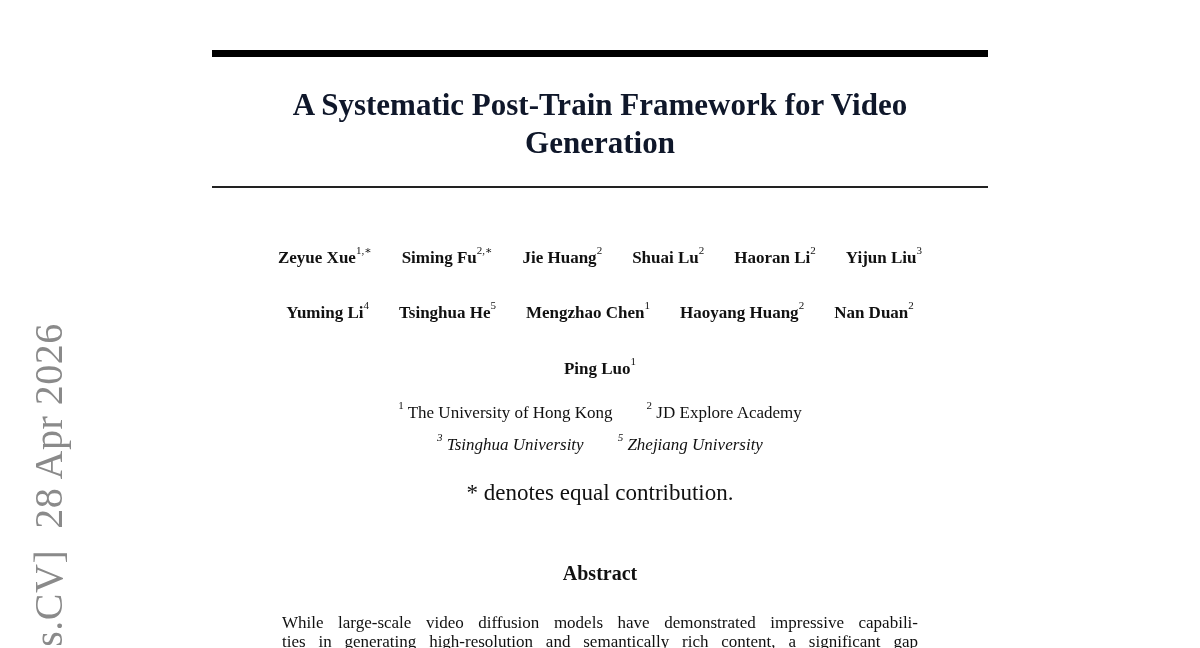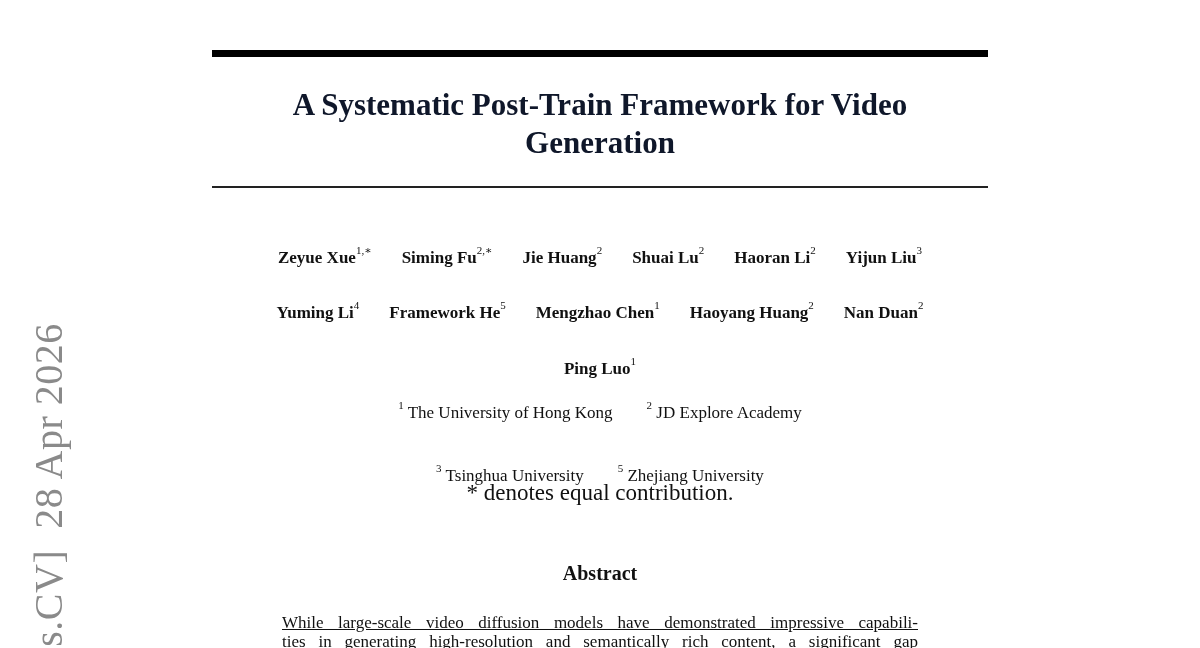--- a/index.html
+++ b/index.html
@@ -99,21 +99,21 @@
       display: flex;
       justify-content: center;
       font-size: 17px;
       line-height: 22px;
       white-space: nowrap;
     }
     .affil-row .affil {
       margin: 0 17px;
     }
     .affil1 { top: 396px; }
-    .affil2 { top: 459px; }
+    .affil2 { top: 428px; font-style: italic; }
     .note {
       position: absolute;
       left: 0;
       top: 482px;
       width: 776px;
       text-align: center;
       font-size: 23px;
       line-height: 22px;
     }
     .abstract-heading {
@@ -133,21 +133,20 @@
       width: 636px;
       font-size: 17px;
       line-height: 19px;
       text-align: justify;
       color: #111;
     }
     .abstract-line {
       display: block;
       white-space: nowrap;
       text-align-last: justify;
-      text-decoration: underline;
     }
   </style>
 </head>
 <body>
 
 <div class="arxiv-stamp">
   <div class="arxiv-stamp-text">cs.CV]  28 Apr 2026</div>
 </div>
 
 <div class="page">
@@ -164,21 +163,21 @@
     <span class="author"><span>Zeyue Xue</span><sup>1,∗</sup></span>
     <span class="author"><span>Siming Fu</span><sup>2,∗</sup></span>
     <span class="author"><span>Jie Huang</span><sup>2</sup></span>
     <span class="author"><span>Shuai Lu</span><sup>2</sup></span>
     <span class="author"><span>Haoran Li</span><sup>2</sup></span>
     <span class="author"><span>Yijun Liu</span><sup>3</sup></span>
   </div>
 
   <div class="author-row row2">
     <span class="author"><span>Yuming Li</span><sup>4</sup></span>
-    <span class="author"><span>Framework He</span><sup>5</sup></span>
+    <span class="author"><span>Tsinghua He</span><sup>5</sup></span>
     <span class="author"><span>Mengzhao Chen</span><sup>1</sup></span>
     <span class="author"><span>Haoyang Huang</span><sup>2</sup></span>
     <span class="author"><span>Nan Duan</span><sup>2</sup></span>
   </div>
 
   <div class="author-row row3">
     <span class="author"><span>Ping Luo</span><sup>1</sup></span>
   </div>
 
   <div class="affil-row affil1">

